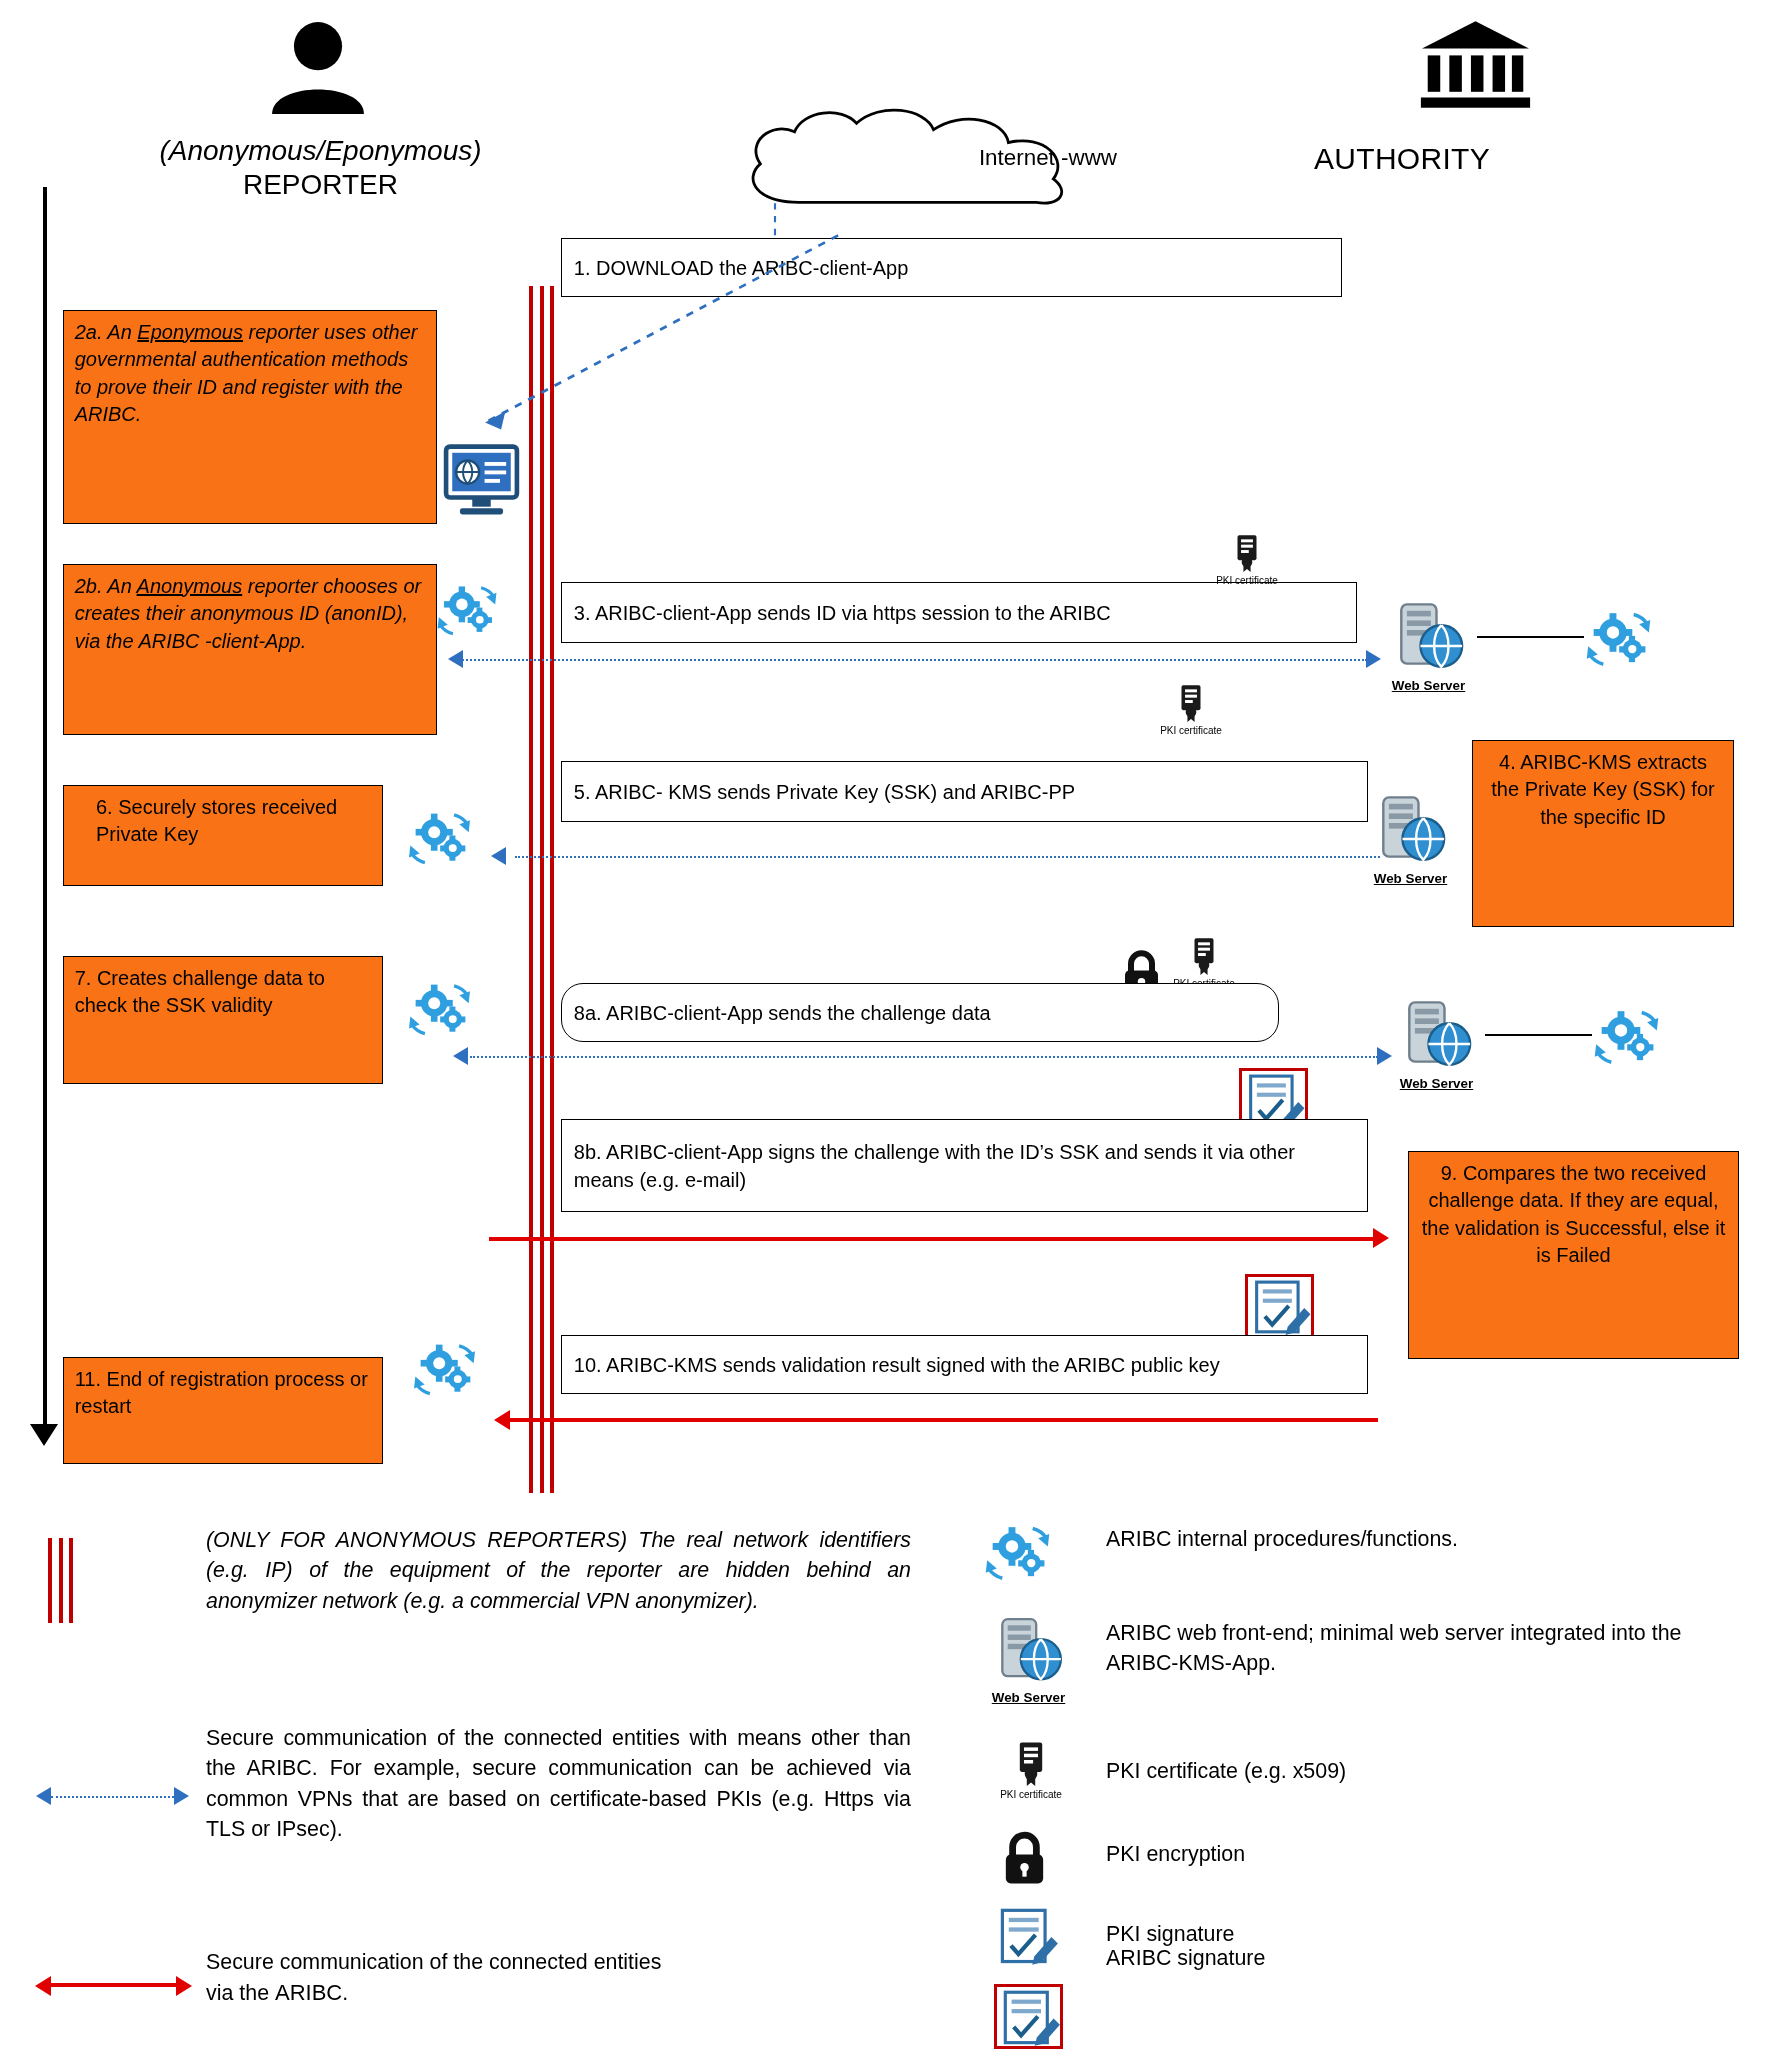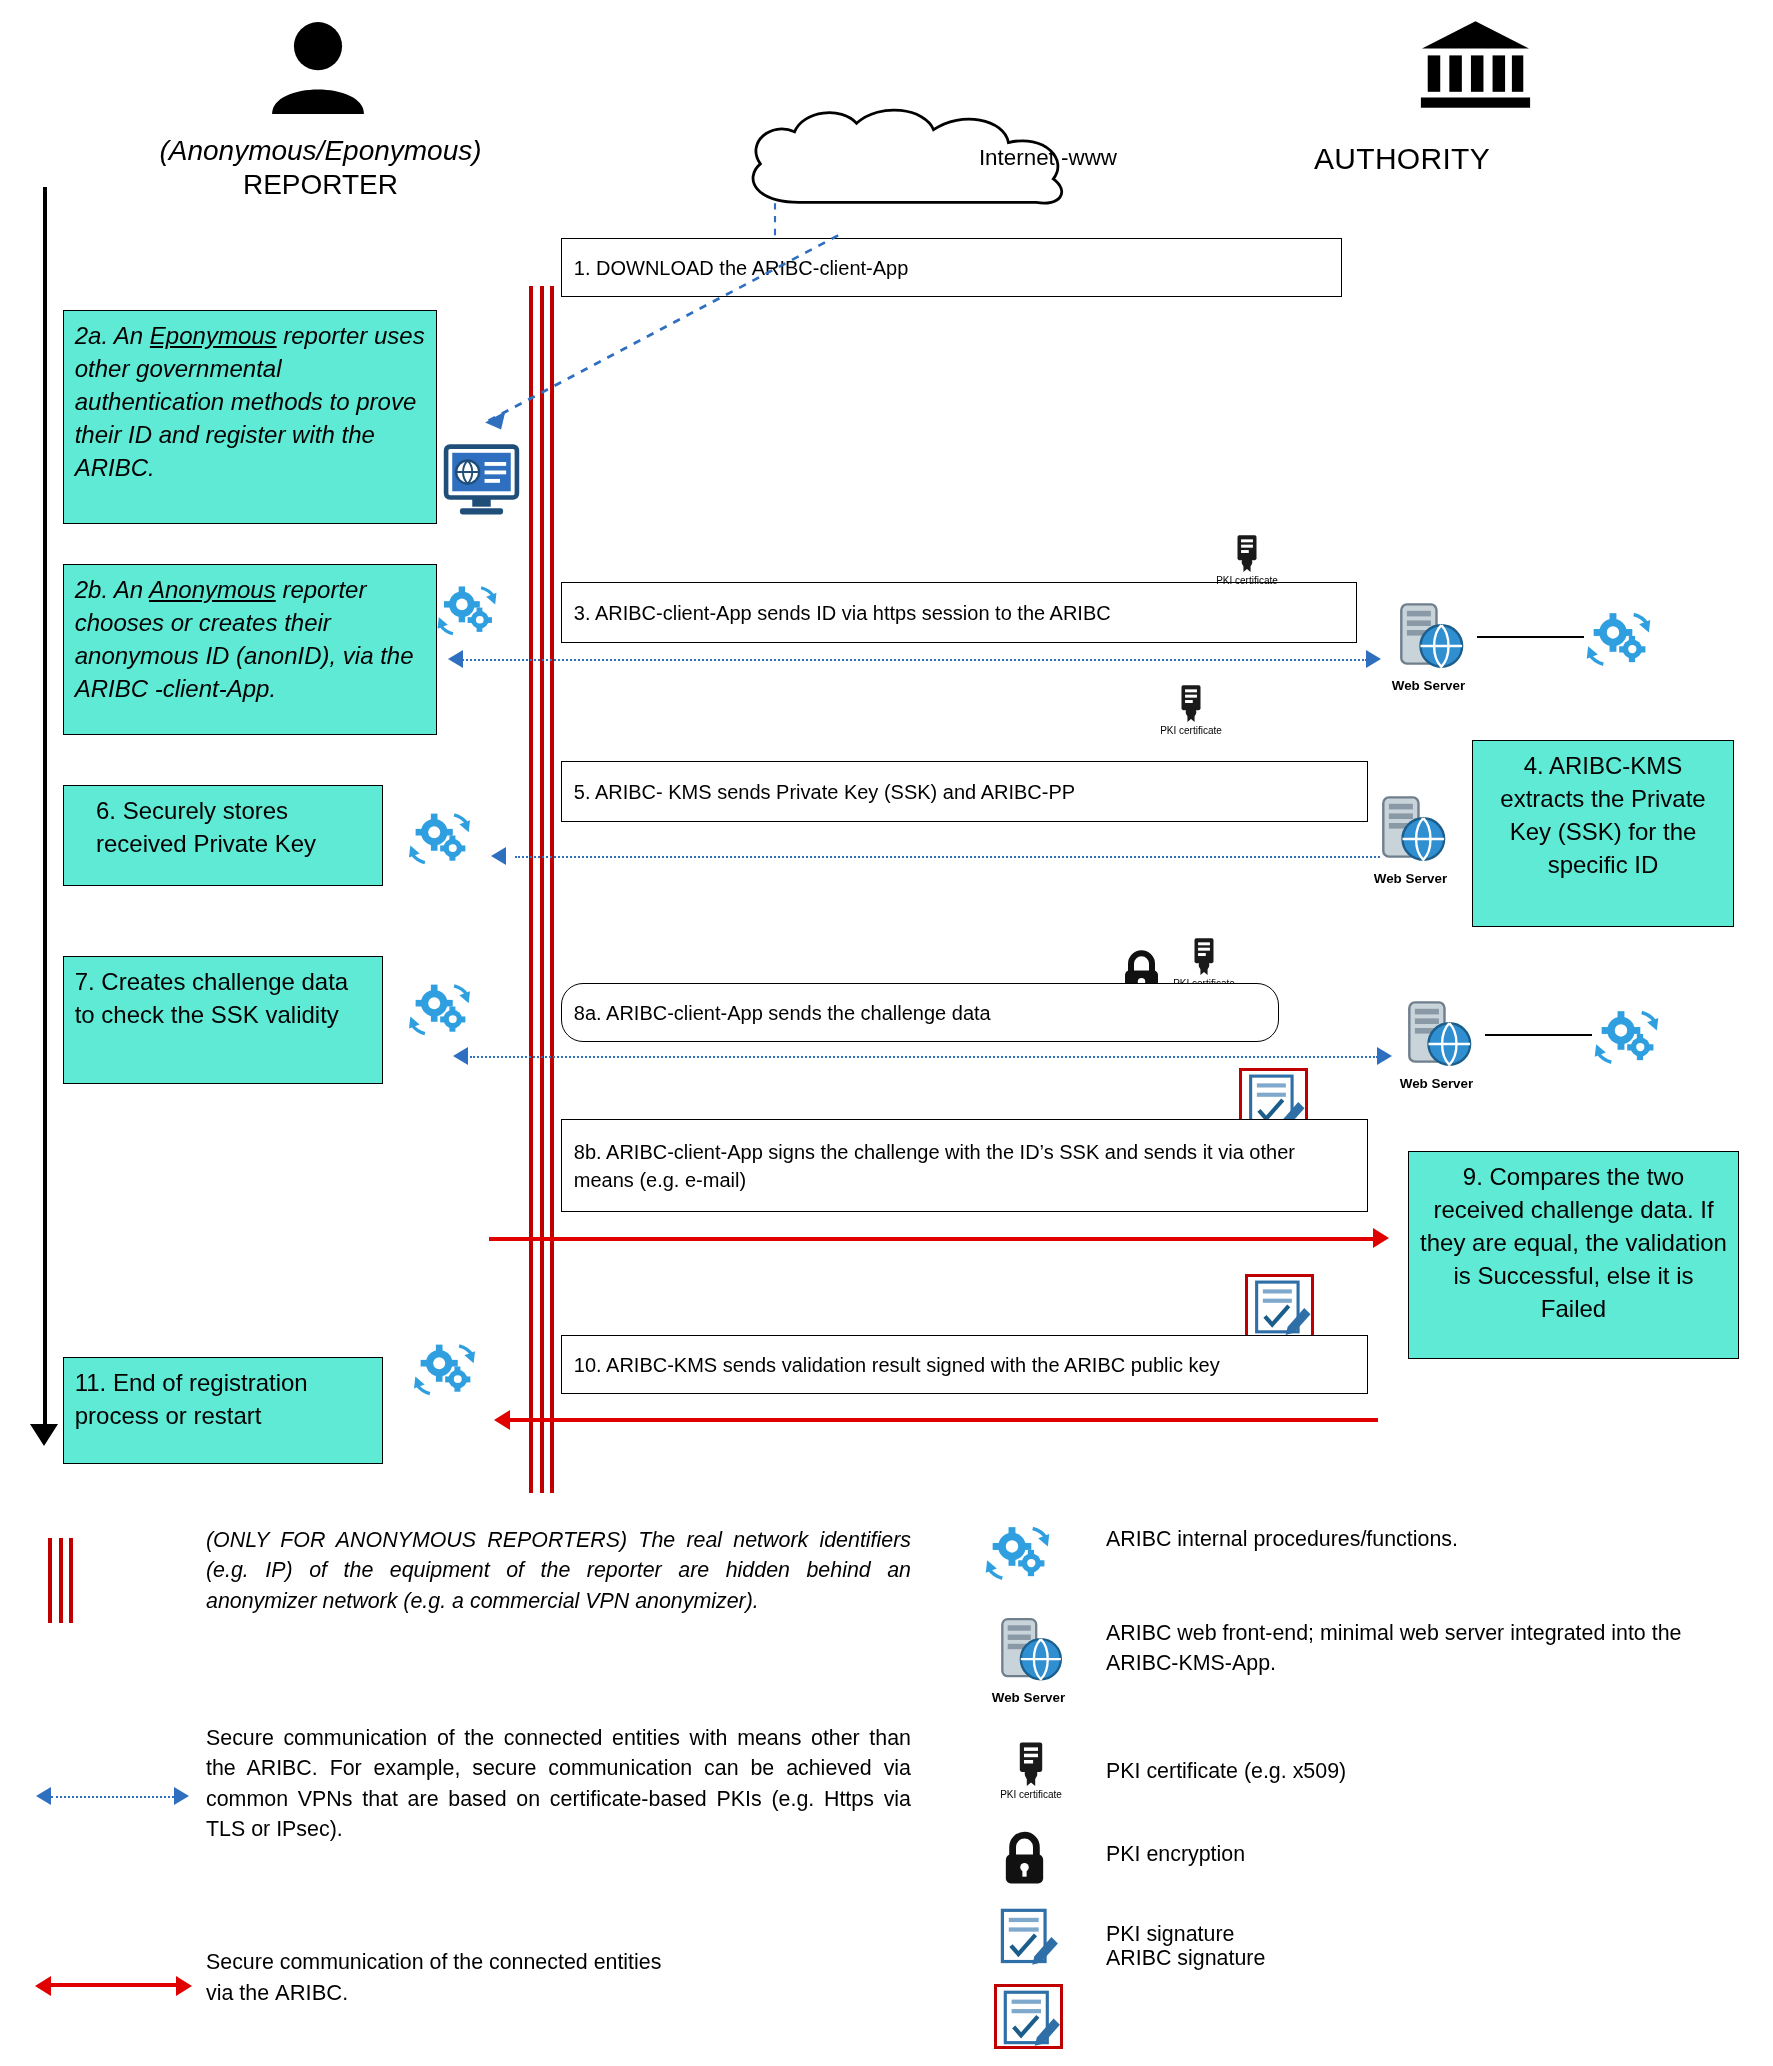--- a/index.html
+++ b/index.html
@@ -34,23 +34,23 @@
     text-align: left;
     letter-spacing: 0.3px;
   }
   .cloud-label {
     font-size: 22.4px;
     text-align: center;
   }
 
   .box {
     border: 1.6px solid #000000;
-    background: #5eead4;
+    background: #f97316;
     box-sizing: border-box;
-    font-size: 24px;
+    font-size: 20px;
     line-height: 1.38;
     padding: 7.5px 10.7px;
   }
   .box.italic { font-style: italic; }
   .box.center { text-align: center; }
   .u { text-decoration: underline; }
 
   
   .msgbox {
     border: 1.6px solid #000000;
@@ -113,20 +113,21 @@
 
   .blackline { background: #000000; height: 2.1px; }
 
   
   .icon-gears { width: 64px; height: 59px; }
   .server-label {
     font-size: 13.4px;
     font-weight: bold;
     text-align: center;
     margin-top: -2.1px;
+    text-decoration: underline;
   }
   .pki-wrap { width: 64px; text-align: center; }
   .pki-label { font-size: 10px; margin-top: 0.5px; }
   .sig-box {
     width: 64px; height: 59px;
   }
   .sig-box.aribc {
     border: 3.2px solid #c00000;
     box-sizing: border-box;
     padding: 2.1px;

